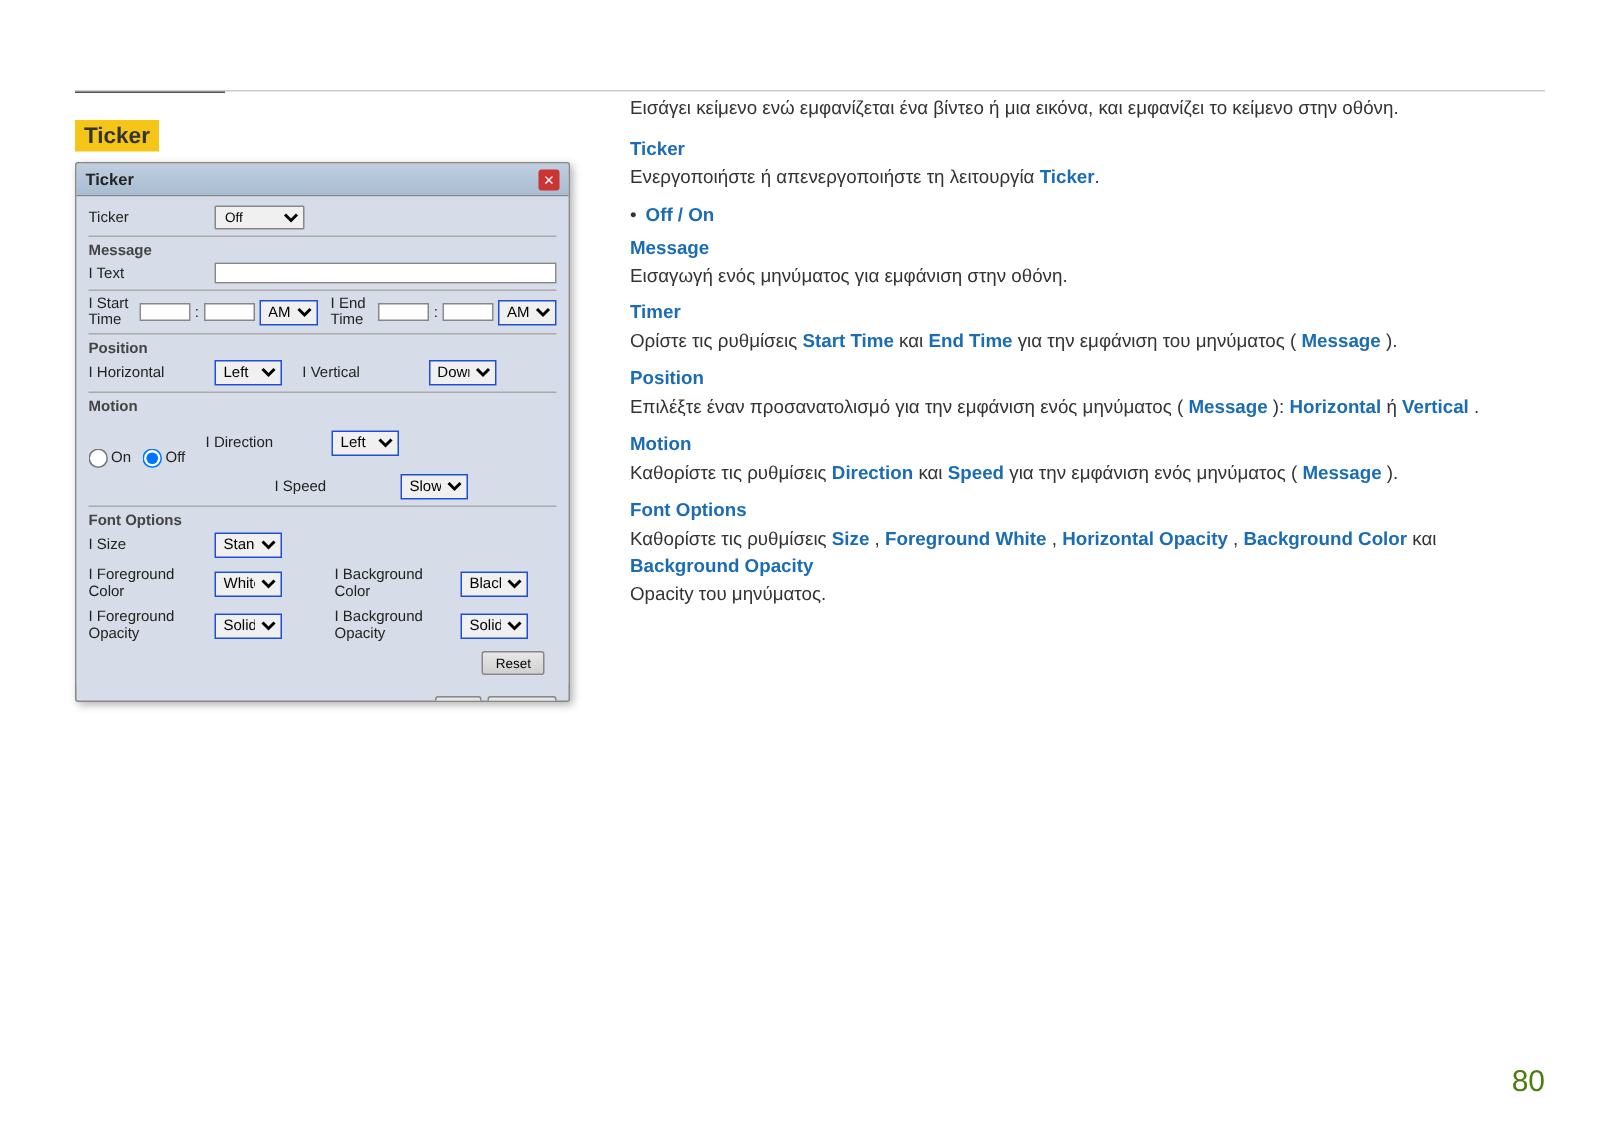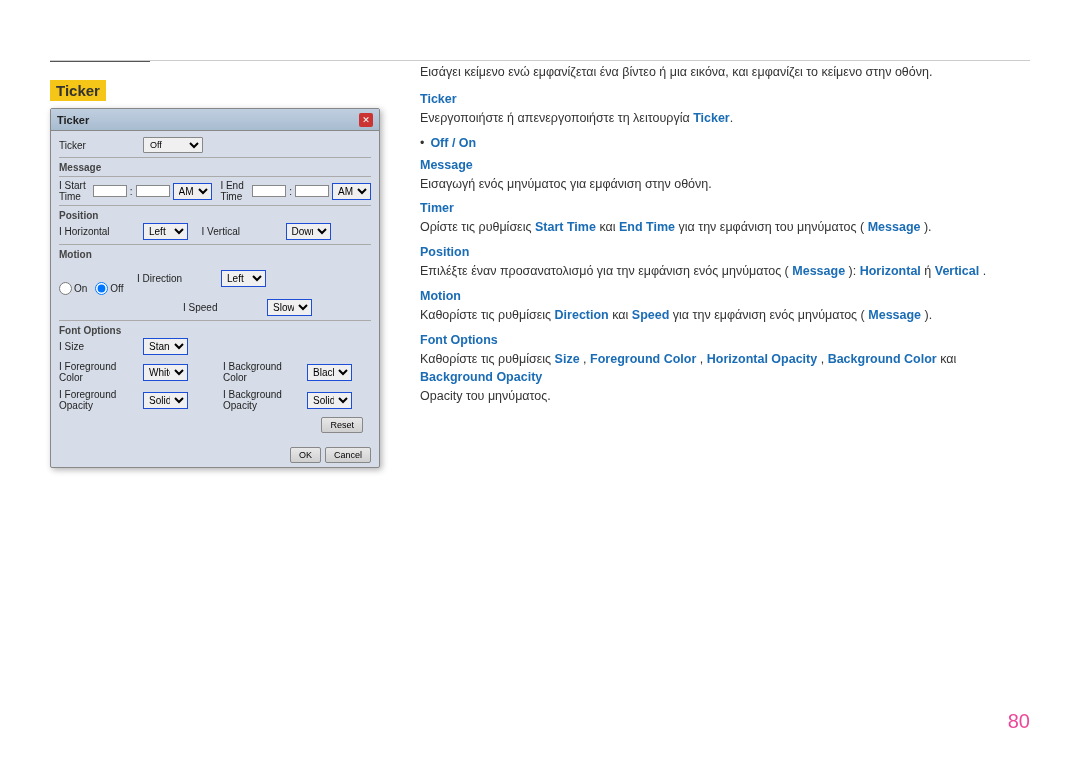--- a/index.html
+++ b/index.html
@@ -255,21 +255,21 @@
       color: #1a6cb5;
       font-weight: bold;
     }
 
     
     .page-number {
       position: absolute;
       bottom: 30px;
       right: 50px;
       font-size: 20px;
-      color: #ec4899;
+      color: #4d7c0f;
     }
 
     .font-options-text {
       font-size: 12.5px;
       color: #333;
       line-height: 1.5;
     }
   </style>
 </head>
 <body>
@@ -294,20 +294,24 @@
         <span class="dialog-label">Ticker</span>
         <select class="dialog-select">
           <option>Off</option>
           <option>On</option>
         </select>
       </div>
 
       <div class="dialog-separator"></div>
 
       <div class="section-label">Message</div>
+      <div class="dialog-row">
+        <span class="dialog-label">I Text</span>
+        <input class="dialog-input" type="text" value="" style="">
+      </div>
 
       <div class="dialog-separator"></div>
 
       <div class="time-row">
         <span>I Start Time</span>
         <input class="time-input" type="text" value="12" style="">
         <span>:</span>
         <input class="time-input" type="text" value="00" style="">
         <select class="small-select">
           <option>AM</option><option>PM</option>
@@ -478,21 +482,21 @@
     <span>).</span>
   </p>
 
   <p class="section-heading">Font Options</p>
   <p class="font-options-text">
     <span>Καθορίστε τις ρυθμίσεις</span>
     <span> </span>
     <span class="link-blue">Size</span>
     <span>,</span>
     <span> </span>
-    <span class="link-blue">Foreground Color</span>
+    <span class="link-blue">Foreground White</span>
     <span>,</span>
     <span> </span>
     <span class="link-blue">Horizontal Opacity</span>
     <span>,</span>
     <span> </span>
     <span class="link-blue">Background Color</span>
     <span> </span>
     <span>και</span>
     <span> </span>
     <span class="link-blue">Background Opacity</span>

